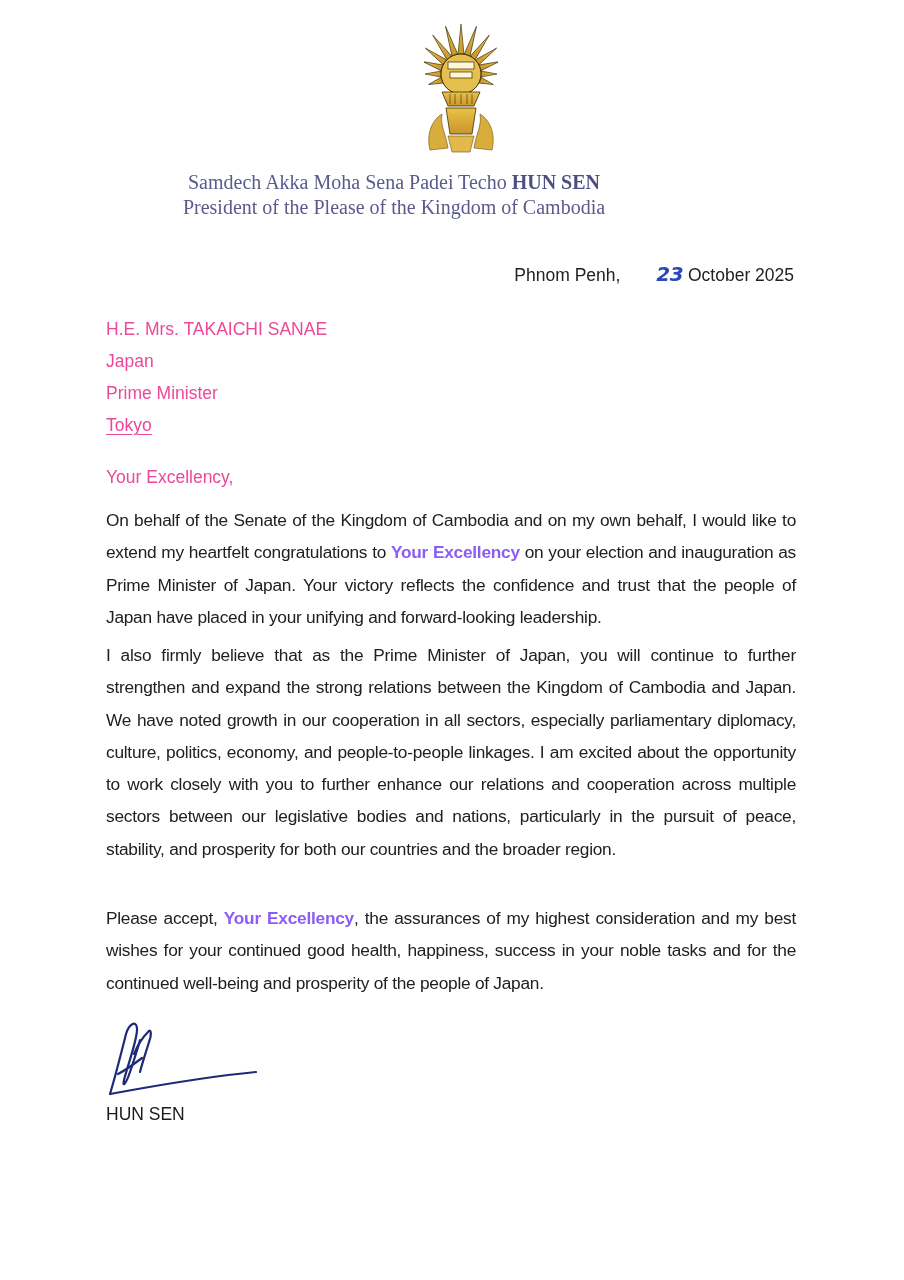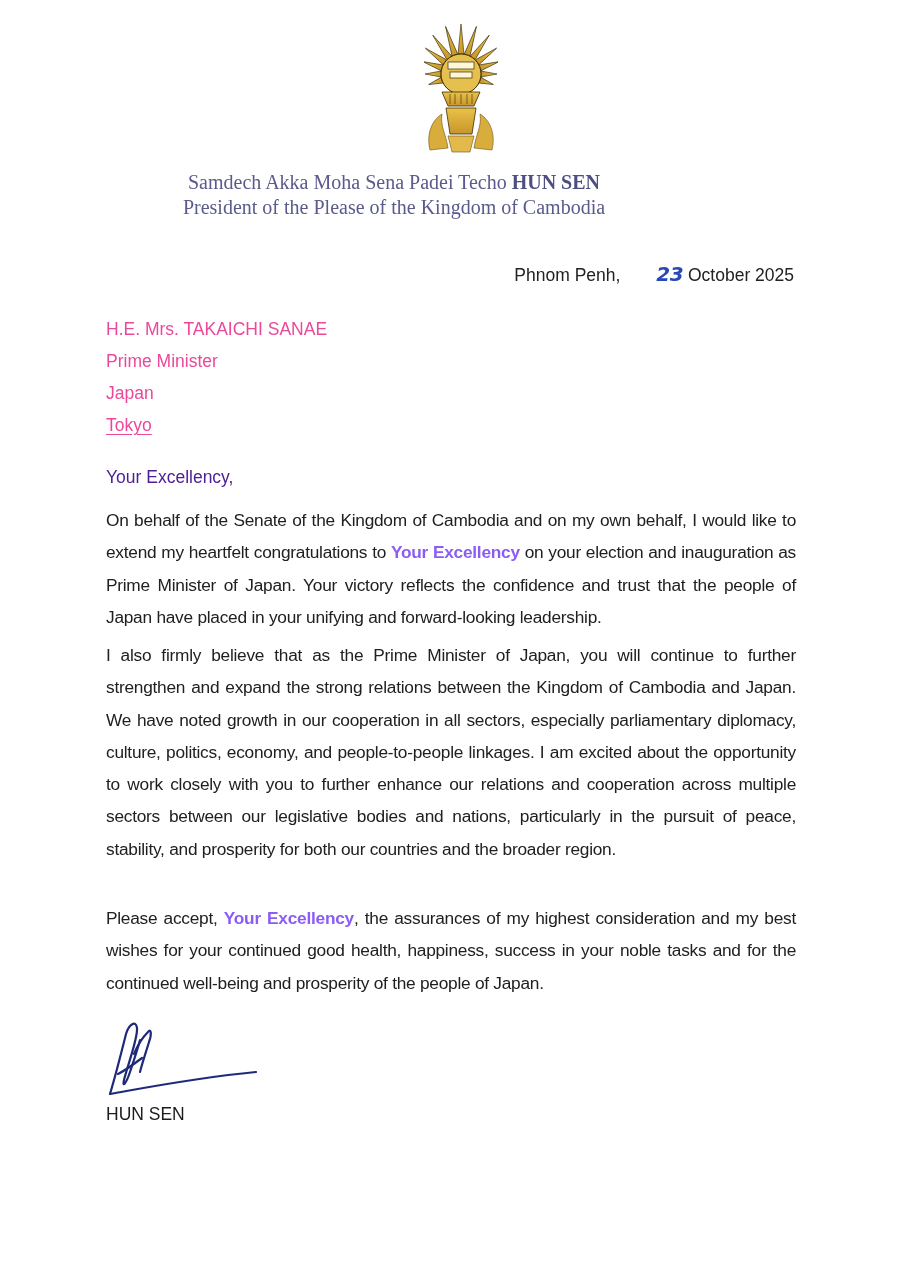--- a/index.html
+++ b/index.html
@@ -60,21 +60,21 @@
       font-size: 17.5px;
       line-height: 32px;
       color: #ec4899;
     }
     .recipient .city { text-decoration: underline; text-underline-offset: 3px; }
     .salutation {
       position: absolute;
       left: 106px;
       top: 467px;
       font-size: 17.5px;
-      color: #4c1d95;
+      color: #ec4899;
     }
     .body-text {
       position: absolute;
       left: 106px;
       width: 690px;
       font-family: "Liberation Sans Narrow", "Liberation Sans", sans-serif;
       font-size: 17.3px;
       line-height: 32.3px;
       text-align: justify;
       color: #202020;
@@ -148,22 +148,22 @@
 
 <div class="letterhead">
   <div class="line1"><span>Samdech Akka Moha Sena Padei Techo </span><b>HUN SEN</b></div>
   <div class="line2">President of the Please of the Kingdom of Cambodia</div>
 </div>
 
 <div class="dateline"><span>Phnom Penh, </span><span class="hand">23</span><span> October 2025</span></div>
 
 <div class="recipient">
   <div>H.E. Mrs. TAKAICHI SANAE</div>
+  <div>Japan</div>
   <div>Prime Minister</div>
-  <div>Japan</div>
   <div class="city">Tokyo</div>
 </div>
 
 <div class="salutation">Your Excellency,</div>
 
 <div class="body-text p1"><span>On behalf of the Senate of the Kingdom of Cambodia and on my own behalf, I would like to extend my heartfelt congratulations to </span><b>Your Excellency</b><span> on your election and inauguration as Prime Minister of Japan. Your victory reflects the confidence and trust that the people of Japan have placed in your unifying and forward-looking leadership.</span></div>
 
 <div class="body-text p2">I also firmly believe that as the Prime Minister of Japan, you will continue to further strengthen and expand the strong relations between the Kingdom of Cambodia and Japan. We have noted growth in our cooperation in all sectors, especially parliamentary diplomacy, culture, politics, economy, and people-to-people linkages. I am excited about the opportunity to work closely with you to further enhance our relations and cooperation across multiple sectors between our legislative bodies and nations, particularly in the pursuit of peace, stability, and prosperity for both our countries and the broader region.</div>
 
 <div class="body-text p3"><span>Please accept, </span><b>Your Excellency</b><span>, the assurances of my highest consideration and my best wishes for your continued good health, happiness, success in your noble tasks and for the continued well-being and prosperity of the people of Japan.</span></div>

